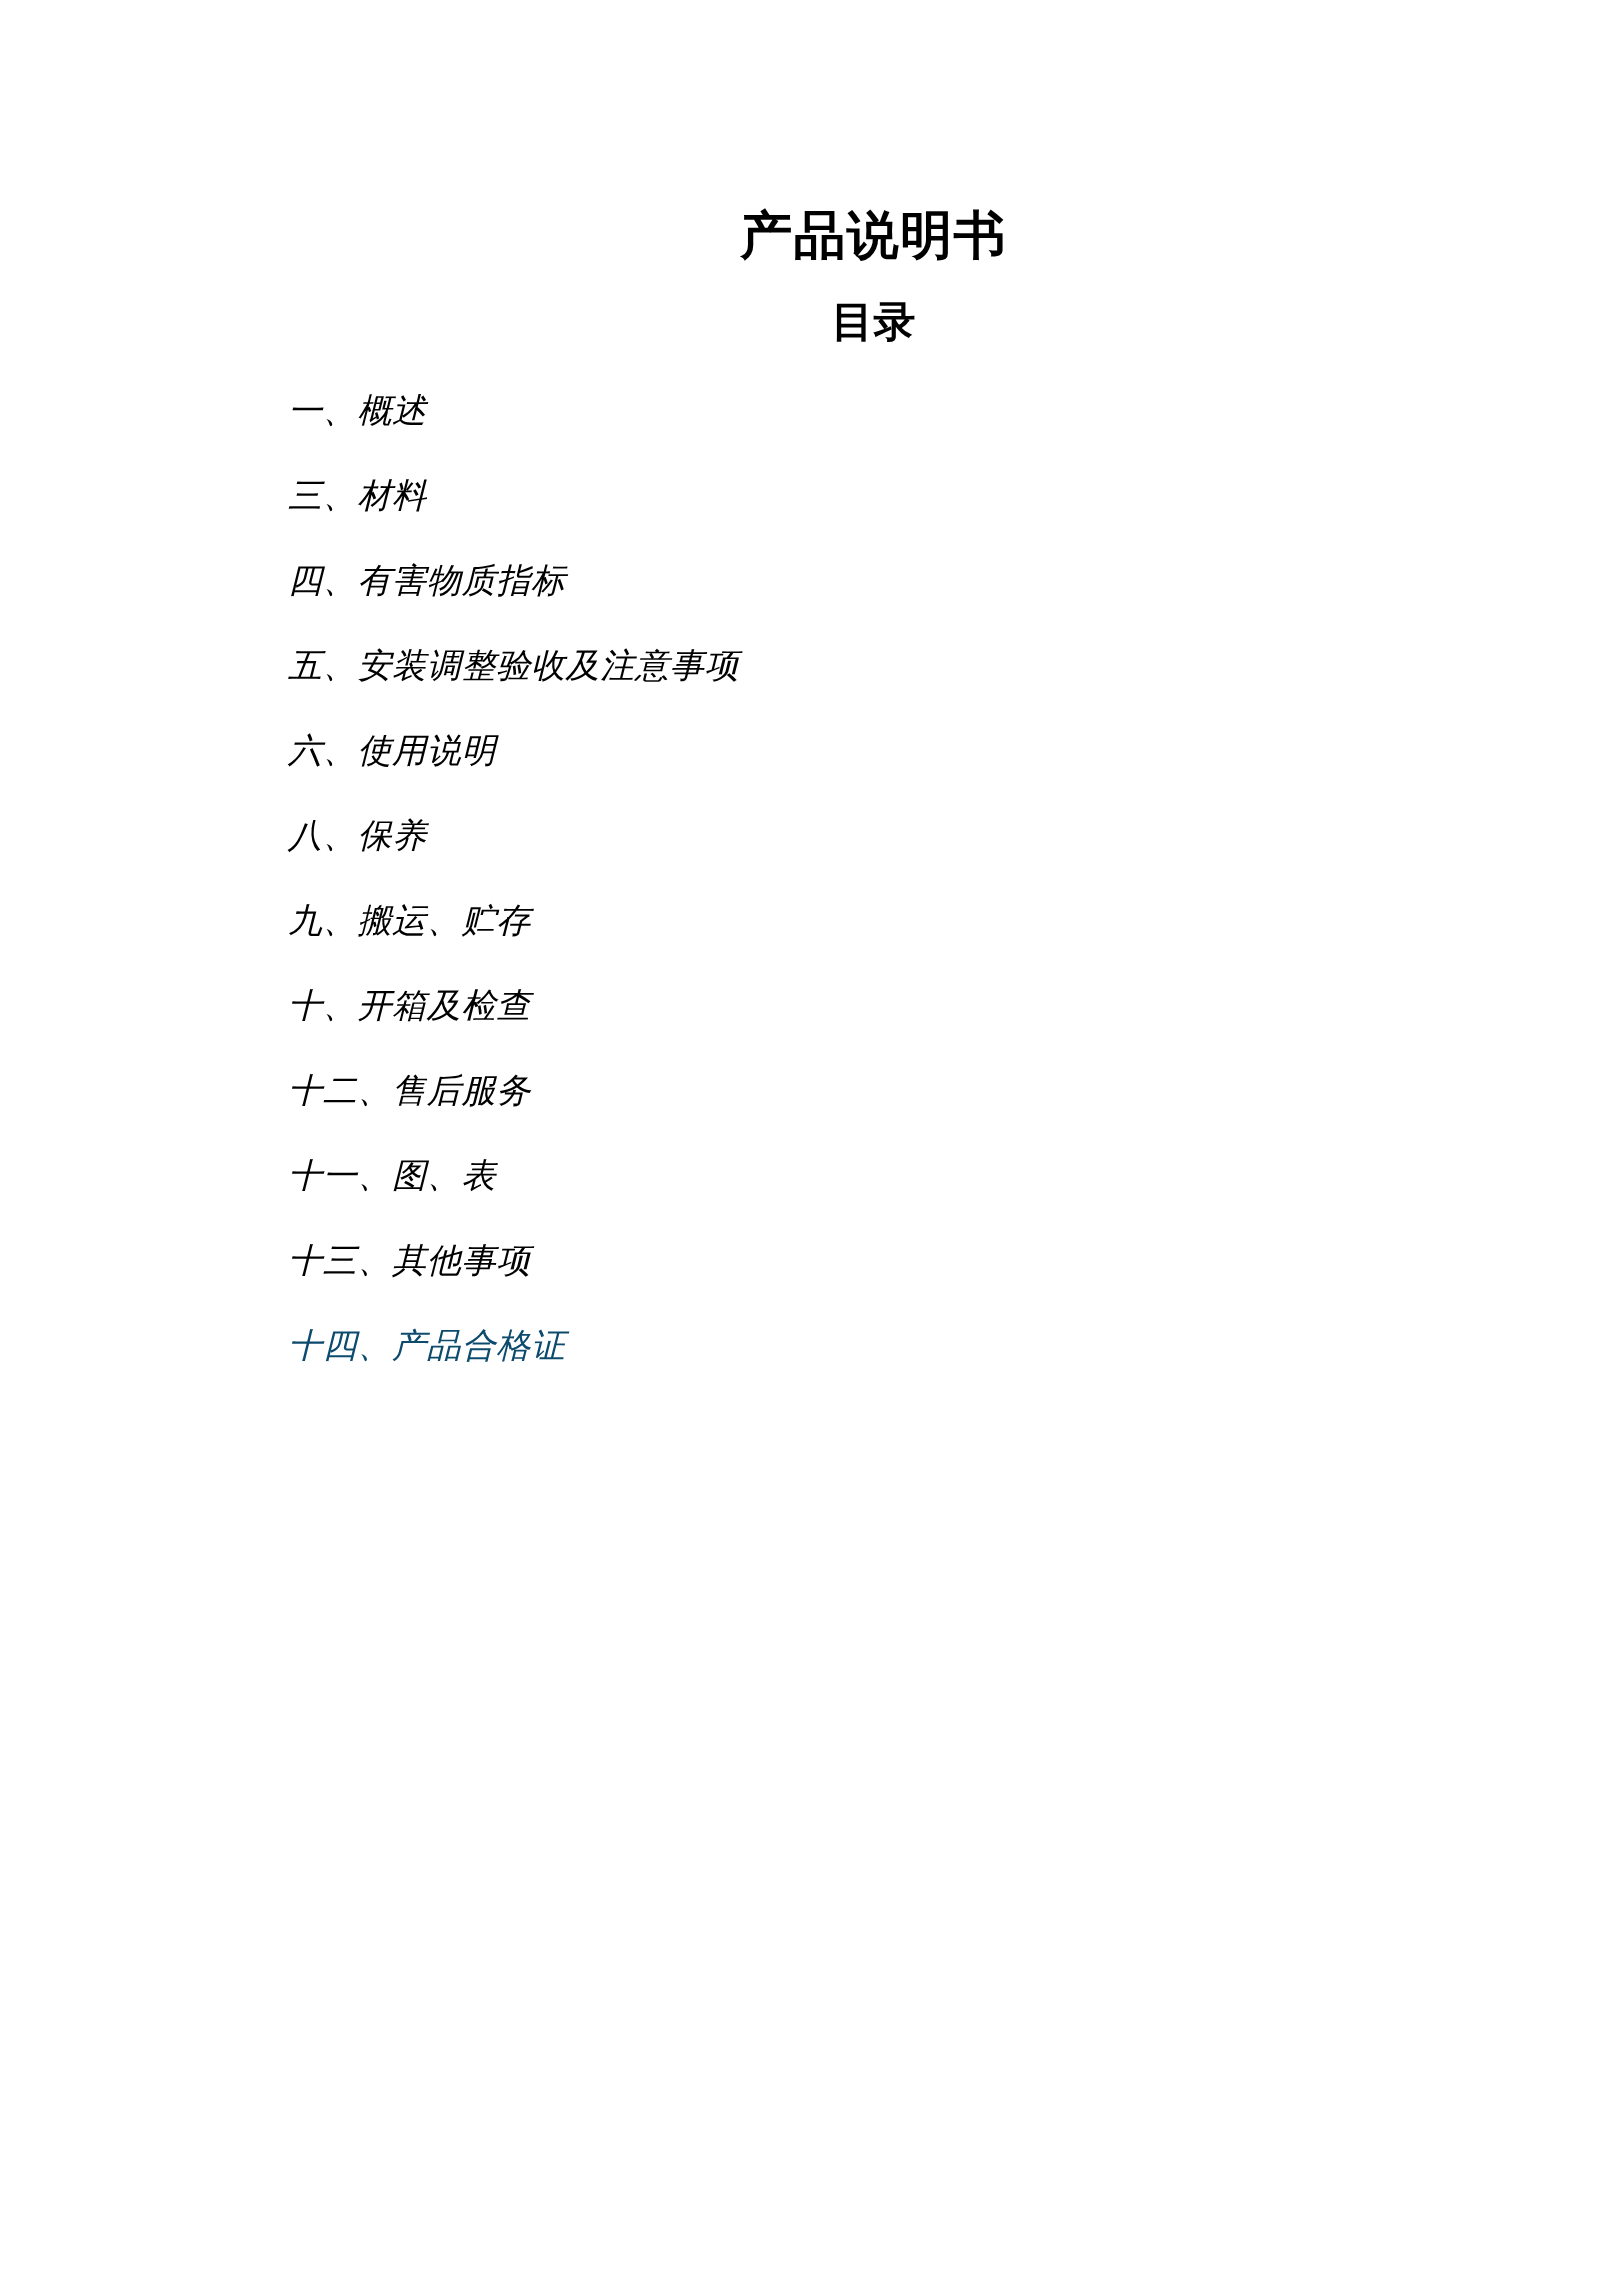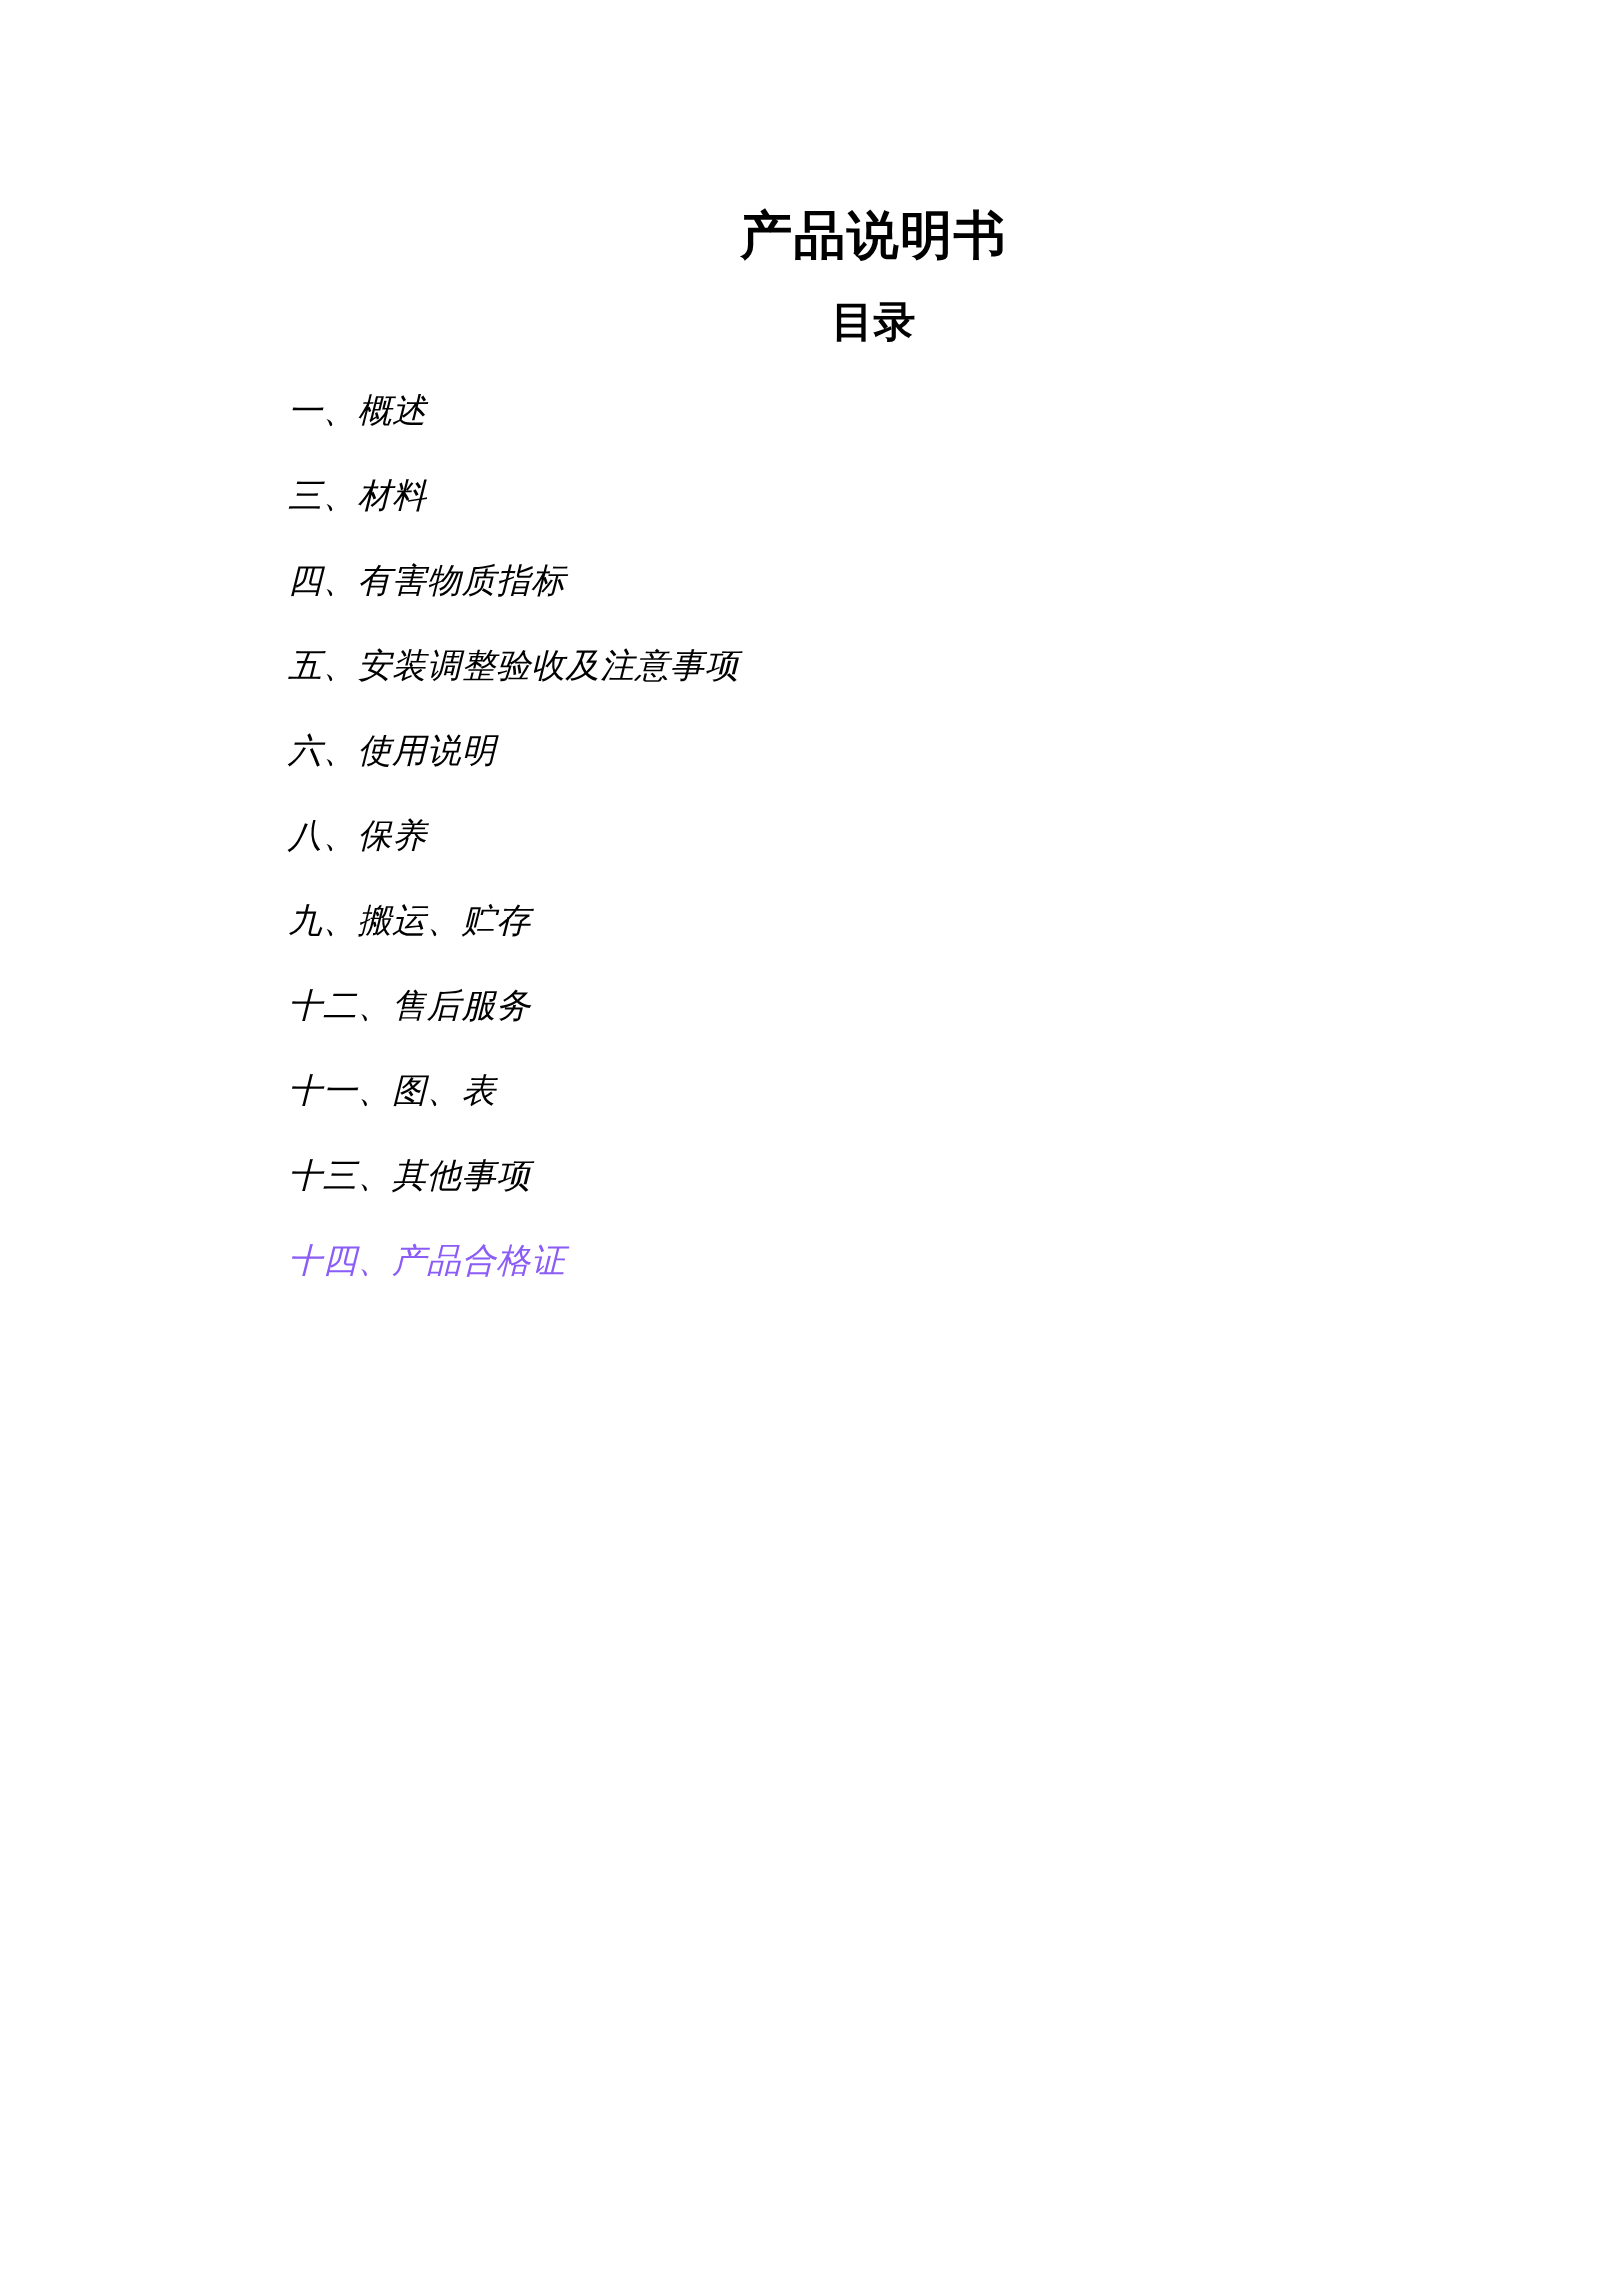--- a/index.html
+++ b/index.html
@@ -57,19 +57,20 @@
   <h2 class="toc-heading">目录</h2>
 
   <ol class="toc-list">
     <li class="toc-item">一、概述</li>
     <li class="toc-item">三、材料</li>
     <li class="toc-item">四、有害物质指标</li>
     <li class="toc-item">五、安装调整验收及注意事项</li>
     <li class="toc-item">六、使用说明</li>
     <li class="toc-item">八、保养</li>
     <li class="toc-item">九、搬运、贮存</li>
+    <li class="toc-item">十、开箱及检查</li>
     <li class="toc-item">十二、售后服务</li>
     <li class="toc-item">十一、图、表</li>
     <li class="toc-item">十三、其他事项</li>
-    <li class="toc-item" style="color: #8b5cf6;">十四、产品合格证</li>
+    <li class="toc-item" style="color: #0c4a6e;">十四、产品合格证</li>
   </ol>
 </div>
 
 
 </body></html>

